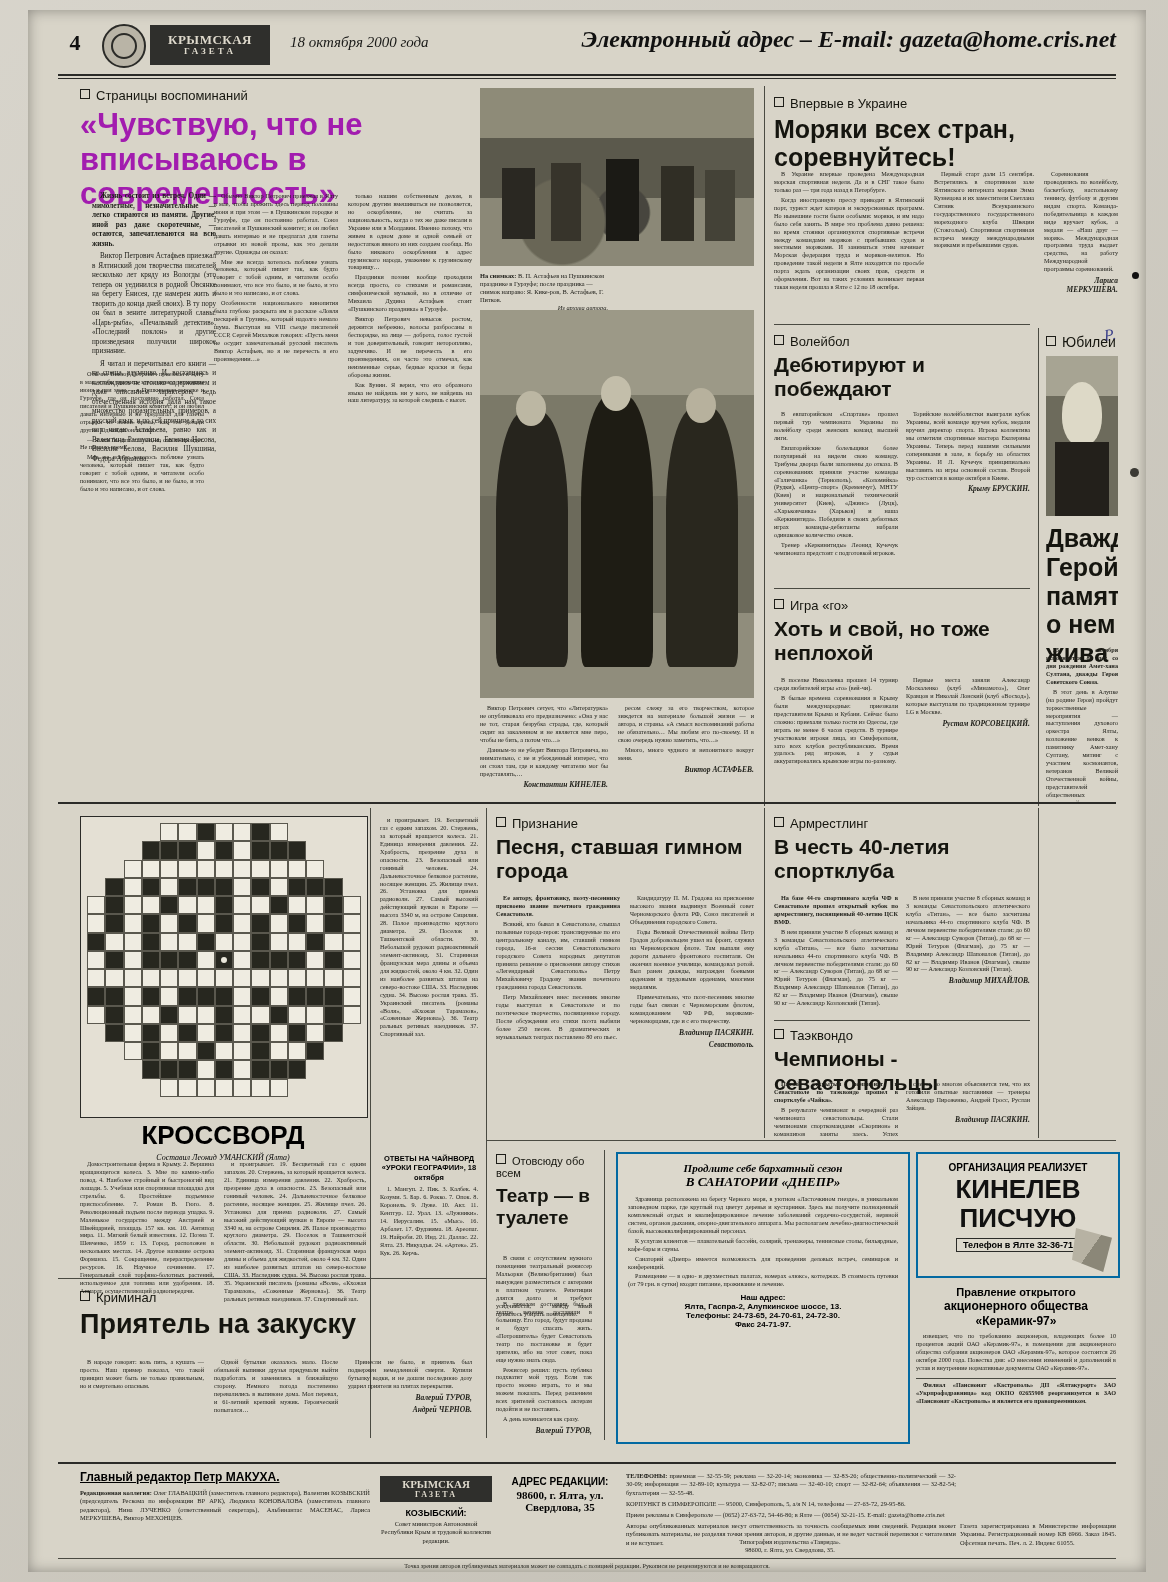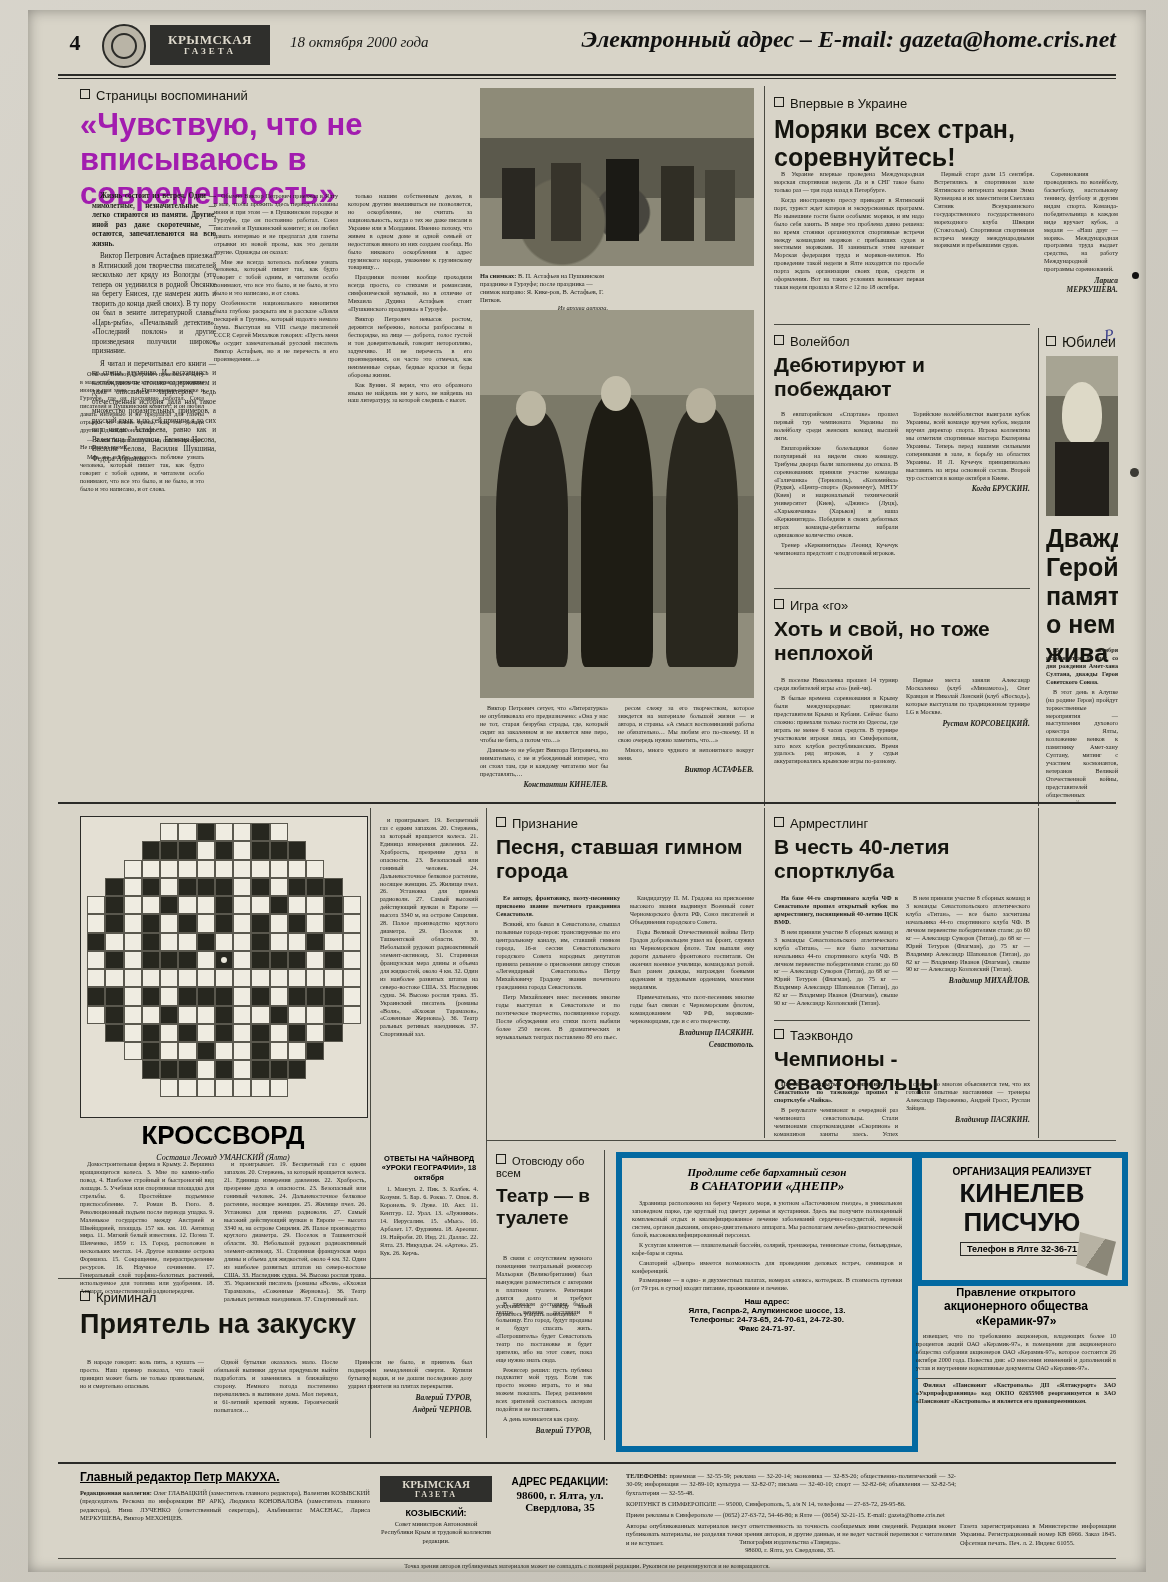--- a/index.html
+++ b/index.html
@@ -57,21 +57,21 @@
   .photo .ph-grad{position:absolute;inset:0;}
   .cap{font:6.4px/1.25 "Liberation Serif",serif;color:#1b1b16;}
 
   
   .cw{position:absolute;left:52px;top:806px;width:286px;height:300px;background:#e4e0d4;border:1px solid #2b2b28;}
   .cw-grid{position:absolute;left:6px;top:6px;width:274px;height:288px;}
   .cell{position:absolute;box-sizing:border-box;border:.5px solid #5a584e;}
   .cell.b{background:#27271f;}
   .cell.w{background:#efece1;}
 
-  .ad-box{position:absolute;border:6px solid #0369a1;background:#dcd8cc;}
+  .ad-box{position:absolute;border:2px solid #0369a1;background:#dcd8cc;}
   .ad-title{font:bold 22px "Liberation Sans",sans-serif;color:#111;text-align:center;line-height:1.1;}
 
   .footer-rule{position:absolute;left:30px;width:1058px;height:2px;background:#2b2b28;}
   .imprint{font:6.4px/1.3 "Liberation Serif",serif;color:#1b1b16;text-align:justify;}
   .imprint b{font-weight:bold;}
   .center{text-align:center;}
 
   .dot{position:absolute;width:7px;height:7px;border-radius:50%;background:#111;}
   .hole{position:absolute;width:9px;height:9px;border-radius:50%;background:#3b3a34;}
   .pen{position:absolute;color:#3a3f8a;font:italic 16px "Liberation Serif",serif;transform:rotate(-8deg);}
@@ -225,21 +225,21 @@
   <div class="col" style="left:746px;top:400px;width:124px;height:170px;">
     <div class="tiny">
       <p>В евпаторийском «Спартаке» прошел первый тур чемпионата Украины по волейболу среди женских команд высшей лиги.</p>
       <p>Евпаторийские болельщики более популярный на видели свою команду. Трибуны дворца были заполнены до отказа. В соревнованиях приняли участие команды «Галичанка» (Тернополь), «Коломийка» (Рудки), «Центр-спорт» (Кременчуг), МНТУ (Киев) и национальный технический университет (Киев), «Джинс» (Луцк), «Харьковчанка» (Харьков) и наша «Керкинитида». Победили в своих дебютных играх команды-дебютанты набрали одинаковое количество очков.</p>
       <p>Тренер «Керкинитиды» Леонид Кучечук чемпионата предстоит с подготовкой игроков.</p>
     </div>
   </div>
   <div class="col" style="left:878px;top:400px;width:124px;height:170px;">
     <div class="tiny">
       <p>Торийские волейболистки выиграли кубок Украины, всей команде вручен кубок, медали вручил директор спорта. Игрока коллектива мы отметили спортивные мастера Екатерины Украины. Теперь перед нашими сильными соперниками в зале, в борьбу на областях Украины. И Л. Кучечук принципиально выставить на игры основной состав. Второй тур состоится в конце октября в Киеве.</p>
-      <div class="sign">Когда БРУСКИН.</div>
+      <div class="sign">Крыму БРУСКИН.</div>
     </div>
   </div>
   <div class="hline" style="left:746px;top:578px;width:256px;"></div>
 
   <div class="col" style="left:746px;top:588px;width:256px;">
     <div class="kicker"><span class="sq"></span><span>Игра «го»</span></div>
     <h3 class="head">Хоть и свой, но тоже неплохой</h3>
   </div>
   <div class="col" style="left:746px;top:666px;width:124px;height:120px;">
     <div class="tiny">

